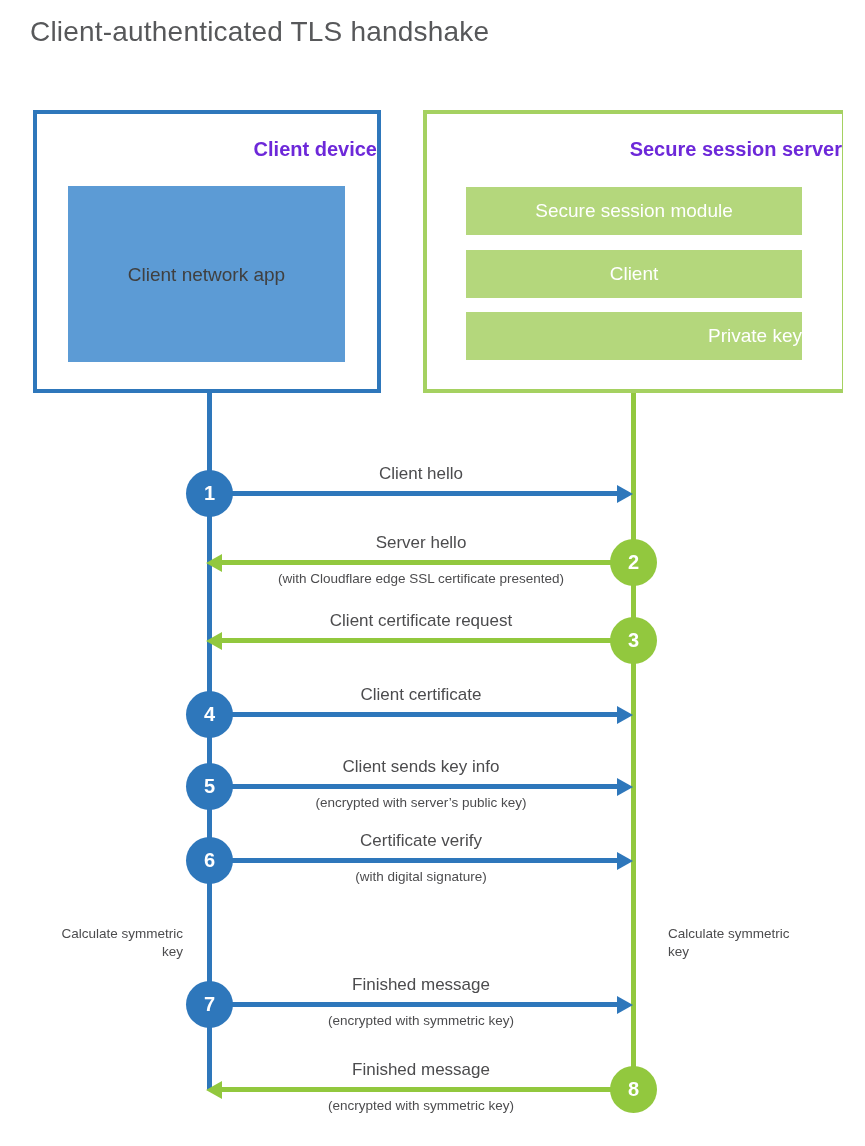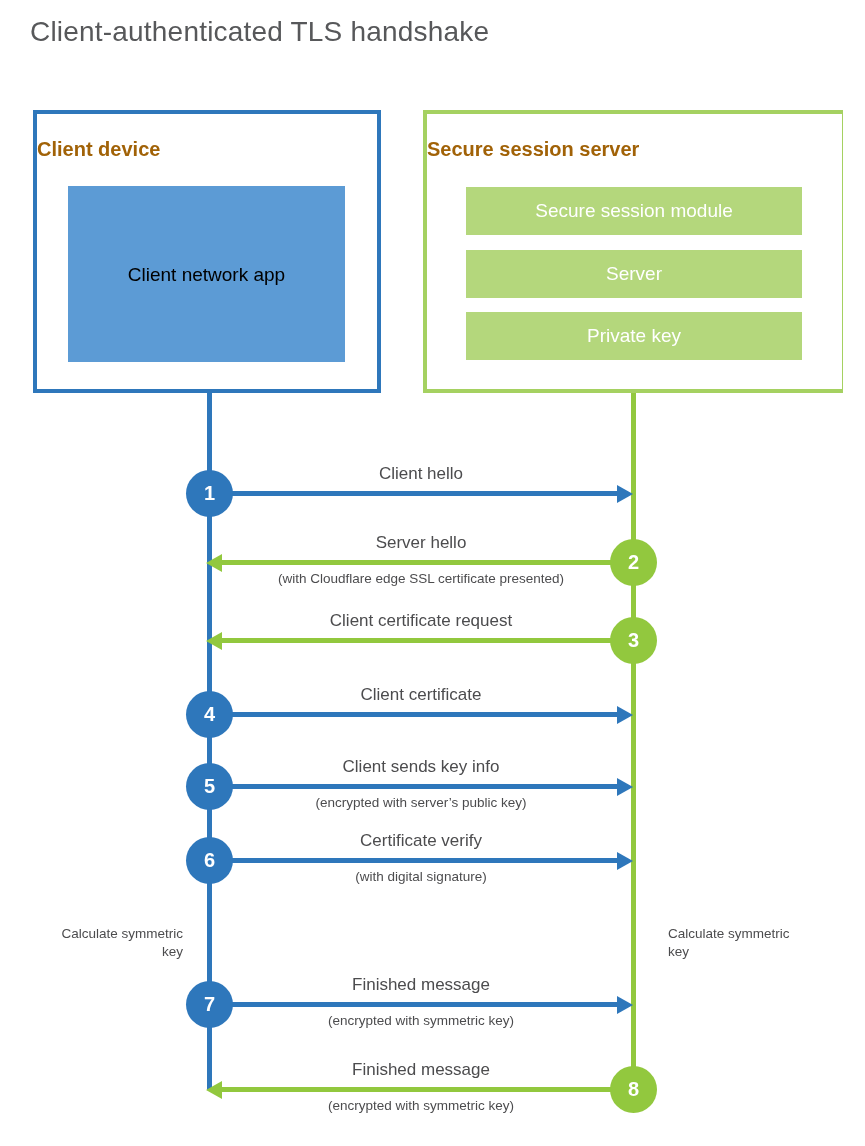--- a/index.html
+++ b/index.html
@@ -9,34 +9,34 @@
   .page-title{
     position:absolute;left:30px;top:16px;width:700px;
     font-size:28px;font-weight:300;color:var(--title,#57585a);letter-spacing:.2px;
   }
 
   
   .entity-box{position:absolute;top:110px;height:283px;background:#fff;box-sizing:border-box;}
   .client-box{left:33px;width:348px;border:4px solid var(--blue,#2e77bb);}
   .server-box{left:423px;width:423px;border:4px solid var(--green-border,#a5d161);}
   .entity-title{
-    position:absolute;left:0;top:24px;width:100%;text-align:left;
-    font-size:20px;font-weight:bold;color:#a16207;
+    position:absolute;left:0;top:24px;width:100%;text-align:right;
+    font-size:20px;font-weight:bold;color:#6d28d9;
   }
   .app-box{
     position:absolute;left:31px;top:72px;width:277px;height:176px;
     background:var(--blue-fill,#5c9bd5);display:flex;align-items:center;justify-content:center;
-    text-align:center;color:#000000;font-size:19px;line-height:27px;padding:0 40px;box-sizing:border-box;
+    text-align:center;color:#404040;font-size:19px;line-height:27px;padding:0 40px;box-sizing:border-box;
   }
   .module-bar{
     position:absolute;left:39px;width:336px;height:48px;
     background:var(--green-fill,#b4d77c);display:flex;align-items:center;justify-content:center;
     color:#fff;font-size:19px;
   }
-  .bar-1{top:73px;align-items:center;}.bar-2{top:136px;}.bar-3{top:198px;}
+  .bar-1{top:73px;align-items:center;}.bar-2{top:136px;}.bar-3{top:198px;justify-content:flex-end;}
 
   
   .lifeline{position:absolute;width:5px;top:393px;}
   .lifeline.blue{left:207px;height:697px;background:var(--blue,#2e77bb);}
   .lifeline.green{left:631px;height:700px;background:var(--green,#92c83e);}
 
   
   .step-circle{
     position:absolute;width:47px;height:47px;border-radius:50%;
     display:flex;align-items:center;justify-content:center;
@@ -87,21 +87,21 @@
       <span>Client network app</span>
     </div>
   </div>
 
   <div class="entity-box server-box">
     <div class="entity-title">Secure session server</div>
     <div class="module-bar bar-1">
       <span>Secure session module</span>
     </div>
     <div class="module-bar bar-2">
-      <span>Server</span>
+      <span>Client</span>
     </div>
     <div class="module-bar bar-3">
       <span>Private key</span>
     </div>
   </div>
 
   <div class="lifeline blue"></div>
   <div class="lifeline green"></div>
 
   <div class="step-label" style="top:464px">Client hello</div>

